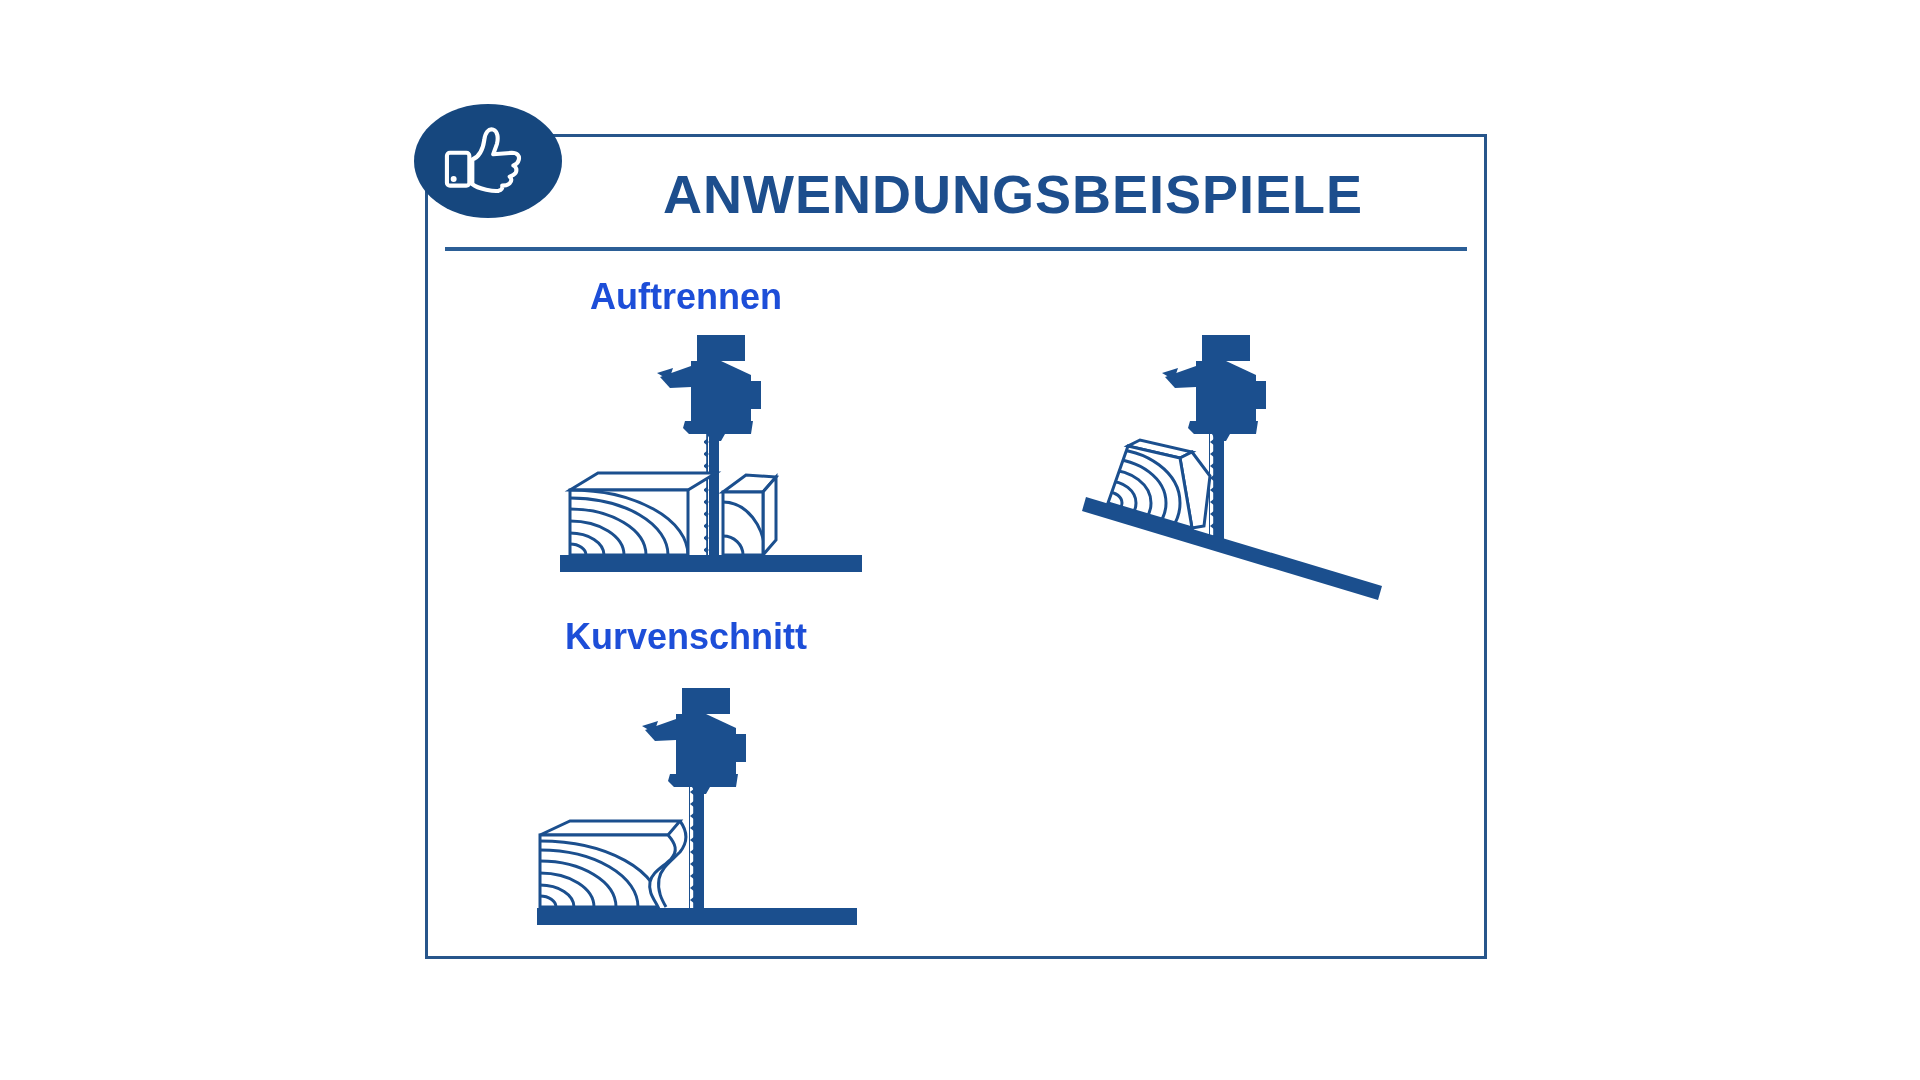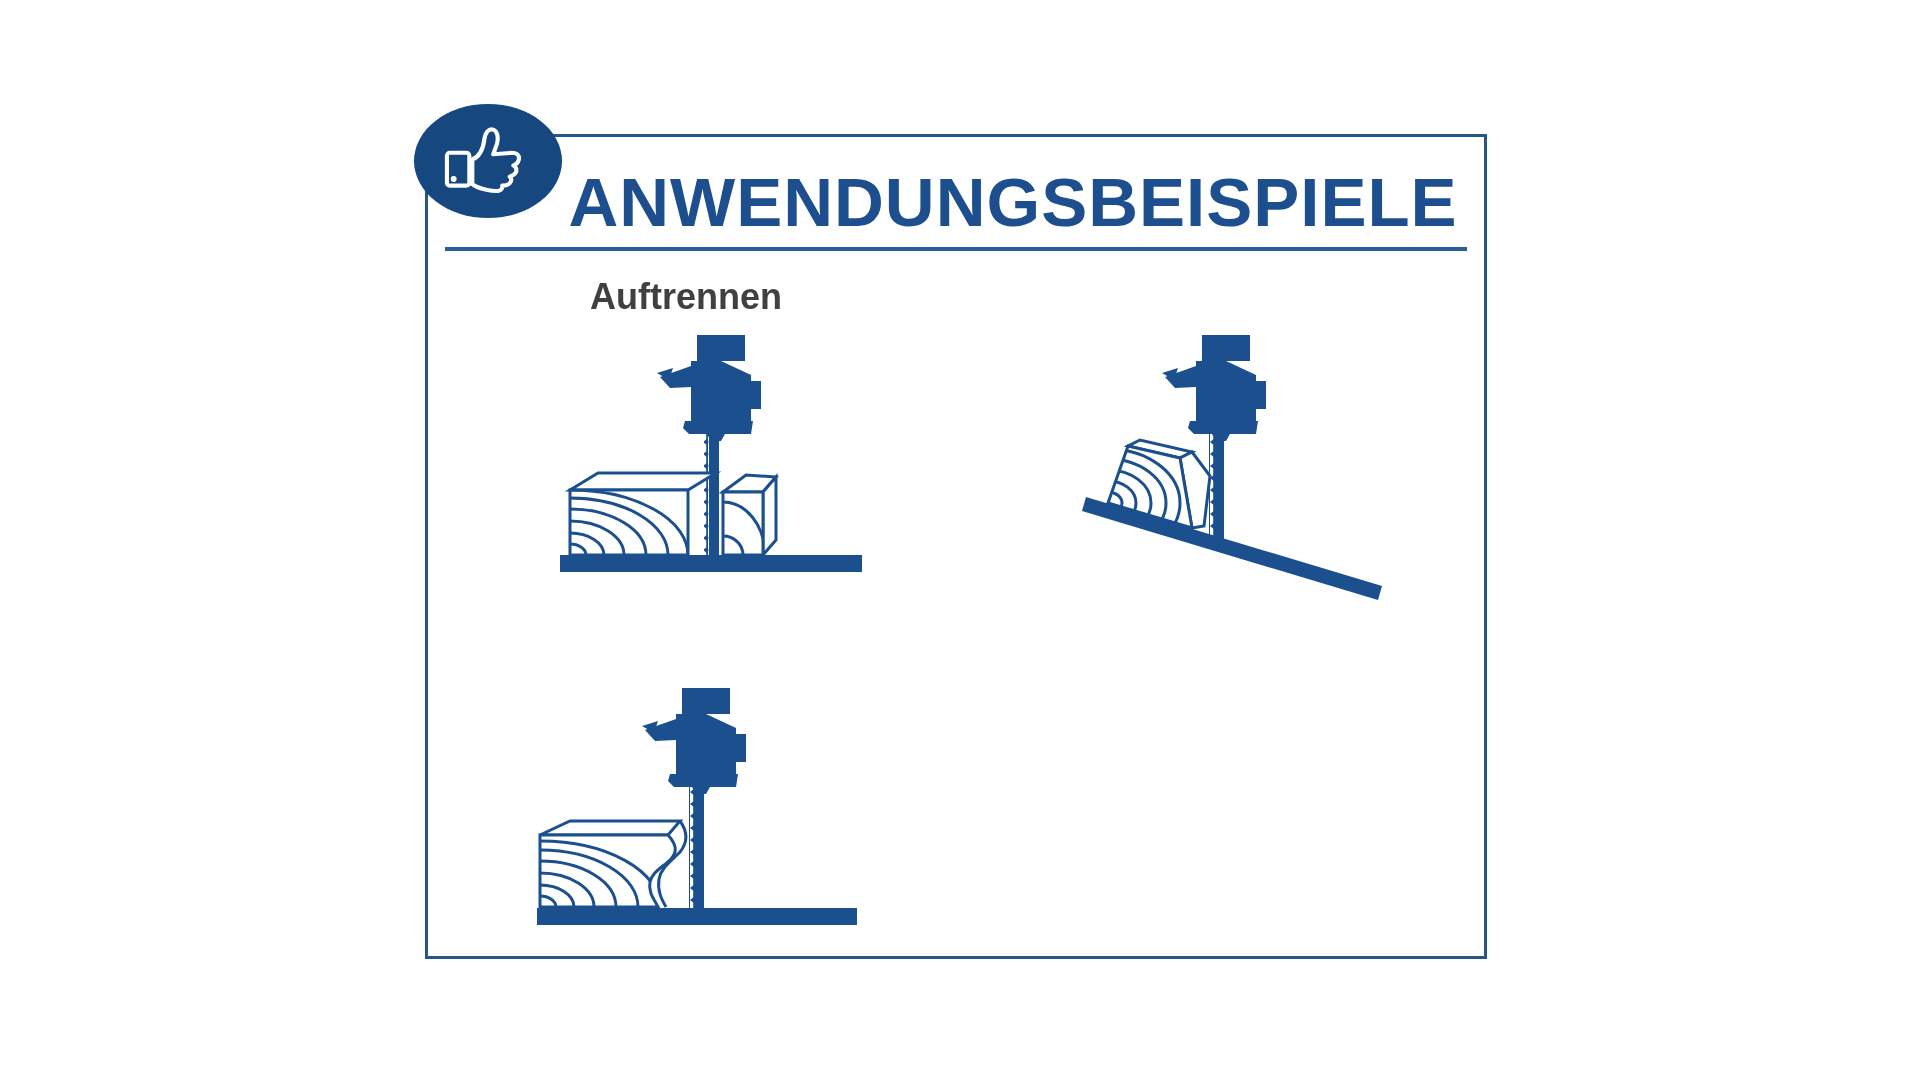--- a/index.html
+++ b/index.html
@@ -4,24 +4,24 @@
 <style>
   html,body{margin:0;padding:0;background:#ffffff;}
   body{font-family:"Liberation Sans","DejaVu Sans",sans-serif;}
   .stage{position:relative;width:1920px;height:1080px;background:#ffffff;overflow:hidden;}
   .panel{position:absolute;left:425px;top:134px;width:1062px;height:825px;
          box-sizing:border-box;border:3px solid #27568b;background:#ffffff;}
   .badge{position:absolute;left:414px;top:104px;width:148px;height:114px;
          background:#16477e;border-radius:50%;display:flex;align-items:center;justify-content:center;z-index:5;}
   .badge svg{width:112px;height:86px;}
   .title{position:absolute;top:163px;left:1013px;transform:translateX(-50%);
-         font-size:69px;font-weight:bold;color:#1d4e8d;white-space:nowrap;letter-spacing:1px;z-index:4;}
+         font-size:54px;font-weight:bold;color:#1d4e8d;white-space:nowrap;letter-spacing:1px;z-index:4;}
   .divider{position:absolute;left:445px;top:247px;width:1022px;height:4px;background:#2b5e96;}
   .example-label{position:absolute;transform:translateX(-50%);font-size:36px;font-weight:bold;
-         color:#404040;white-space:nowrap;}
+         color:#1d4ed8;white-space:nowrap;}
   .lbl-auftrennen{left:686px;top:276px;}
   .lbl-winkelschnitt{left:1233px;top:276px;}
   .lbl-kurvenschnitt{left:686px;top:616px;}
   .illus{position:absolute;}
   .illus-auftrennen{left:558px;top:330px;}
   .illus-winkelschnitt{left:1080px;top:330px;}
   .illus-kurvenschnitt{left:530px;top:680px;}
   .wood{stroke:#1b4f8e;stroke-width:3;fill:#ffffff;}
   .grain{stroke:#1b4f8e;stroke-width:3;fill:none;}
   .solid{fill:#1b4f8e;}
@@ -71,20 +71,21 @@
                C114,46 118,50 116,56 C115,60 112,62 109,63 C113,65 114,69 112,73 C110,76 107,77 104,78
                C107,80 107,84 104,87 C101,90 97,90 94,90 C95,93 93,96 89,97 C84,98 62,95 54,88 Z" fill="none" stroke="#ffffff" stroke-width="5.5" stroke-linejoin="round" stroke-linecap="round"></path>
     </svg>
   </div>
 
   <div class="title">ANWENDUNGSBEISPIELE</div>
 
   <div class="divider"></div>
 
   <div class="example-label lbl-auftrennen">Auftrennen</div>
+  <div class="example-label lbl-kurvenschnitt">Kurvenschnitt</div>
 
   <svg class="illus illus-auftrennen" width="320" height="250" viewBox="0 0 320 250">
     <use href="#sawhead" transform="translate(99,5)"></use>
     <g>
       <rect x="151" y="104" width="10" height="130" class="solid"></rect>
       <rect x="146" y="104" width="5" height="130" fill="url(#teeth)"></rect>
     </g>
     <g>
       <polygon class="wood" points="12,160 40,143 158,143 130,160"></polygon>
       <rect class="wood" x="12" y="160" width="118" height="65"></rect>

